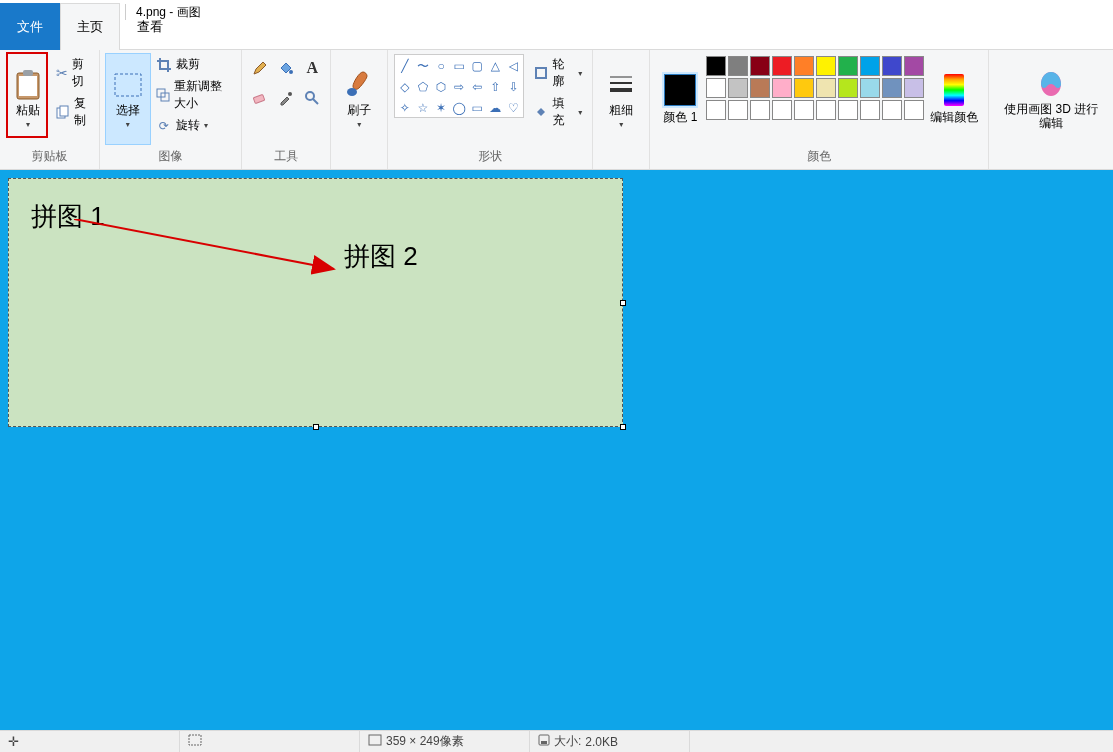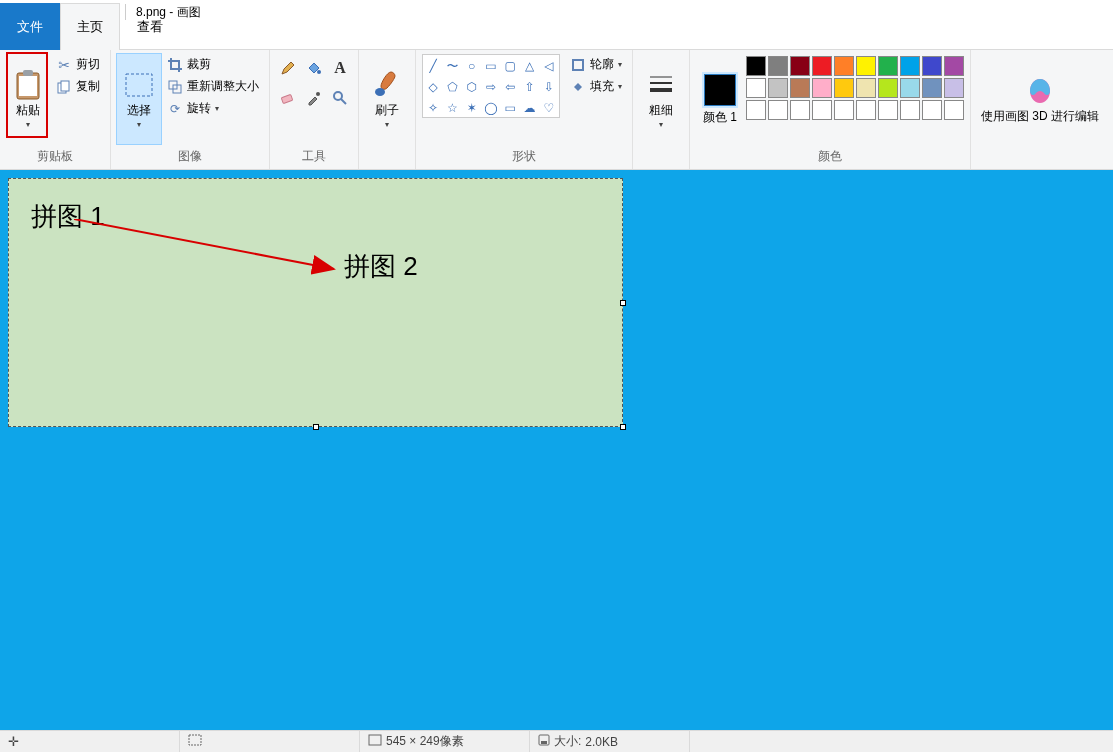--- a/index.html
+++ b/index.html
@@ -54,21 +54,21 @@
   
   
   .workarea { flex: 1; background: #0ea5e9; position: relative; overflow: hidden; }
   .canvas-wrap { position: absolute; left: 8px; top: 8px; }
   .canvas { width: 615px; height: 249px; background: #CBE3C1; border: 1px dashed #555; position: relative; }
   .canvas .handle { width: 6px; height: 6px; background: #fff; border: 1px solid #000; position: absolute; }
   .handle.hr { right: -4px; top: 50%; margin-top: -3px; }
   .handle.hb { bottom: -4px; left: 50%; margin-left: -3px; }
   .handle.hbr { right: -4px; bottom: -4px; }
   .canvas-text1 { position: absolute; left: 22px; top: 20px; font-size: 26px; font-weight: 400; color: #000; }
-  .canvas-text2 { position: absolute; left: 335px; top: 70px; font-size: 26px; font-weight: 400; color: #000; }
+  .canvas-text2 { position: absolute; left: 335px; top: 60px; font-size: 26px; font-weight: 400; color: #000; }
   .arrow-svg { position: absolute; left: 65px; top: 40px; }
   
   
   .statusbar { height: 22px; background: #F0F0F0; border-top: 1px solid #dadada; display: flex; align-items: center; font-size: 12px; color: #444; }
   .status-cell { border-right: 1px solid #dadada; height: 100%; display: flex; align-items: center; padding: 0 8px; gap: 4px; }
   .status-cell .status-icon { font-size: 13px; }
   .sw-180 { width: 180px; }
   .sw-170 { width: 170px; }
   .sw-160 { width: 160px; }
   
@@ -95,21 +95,21 @@
         <rect x="1" y="1" width="12" height="12" rx="1" fill="#1979CA"></rect>
         <rect x="3" y="8" width="8" height="4" fill="#fff"></rect>
         <rect x="4" y="2" width="6" height="4" fill="#fff"></rect>
       </svg>
   </span>
   <span class="qat-icon" style="color:#1979CA;font-size:16px;">↶</span>
   <span class="qat-icon" style="color:#8a8a8a;font-size:16px;">↷</span>
   <span class="qat-icon" style="font-size:8px;color:#555;">▾</span>
   <span class="sep"></span>
   <span class="title-text">
-    <span>8.png</span> - <span>画图</span>
+    <span>4.png</span> - <span>画图</span>
   </span>
 </div>
 
 <div class="paste-highlight"></div>
 
 <div class="tabstrip">
   <div class="tab file">文件</div>
   <div class="tab active">主页</div>
   <div class="tab normal">查看</div>
 </div>
@@ -343,20 +343,24 @@
             <div class="swatch empty"></div>
             <div class="swatch empty"></div>
             <div class="swatch empty"></div>
             <div class="swatch empty"></div>
             <div class="swatch empty"></div>
             <div class="swatch empty"></div>
             <div class="swatch empty"></div>
             <div class="swatch empty"></div>
           </div>
       </div>
+      <div class="bigbtn" style="min-width:44px;">
+        <div class="rainbow"></div>
+        <span class="blabel" style="margin-top:4px;">编辑颜色</span>
+      </div>
     </div>
     <div class="rgroup-label">颜色</div>
   </div>
 
   <div class="rgroup" style="border-right:none;">
     <div class="rgroup-body">
       <div class="bigbtn" style="min-width:80px;">
         <span class="bicon">
           <svg width="30" height="30" viewBox="0 0 30 30">
               <path d="M15 3c6 0 10 6 10 12s-4 12-10 12S5 21 5 15 9 3 15 3z" fill="#E96AB0"></path>
@@ -401,21 +405,21 @@
           <rect x="1" y="1" width="12" height="10" fill="none" stroke="#666" stroke-dasharray="2 1"></rect>
         </svg>
     </span>
   </div>
   <div class="status-cell sw-170">
     <span class="status-icon">
       <svg width="14" height="12" viewBox="0 0 14 12">
           <rect x="1" y="1" width="12" height="10" fill="none" stroke="#666"></rect>
         </svg>
     </span>
-    <span>545 × 249像素</span>
+    <span>359 × 249像素</span>
   </div>
   <div class="status-cell sw-160">
     <span class="status-icon">
       <svg width="12" height="12" viewBox="0 0 12 12">
           <rect x="1" y="1" width="10" height="10" rx="1" fill="none" stroke="#666"></rect>
           <rect x="3" y="7" width="6" height="3" fill="#666"></rect>
         </svg>
     </span>
     <span>大小:</span>
     <span>2.0KB</span>

